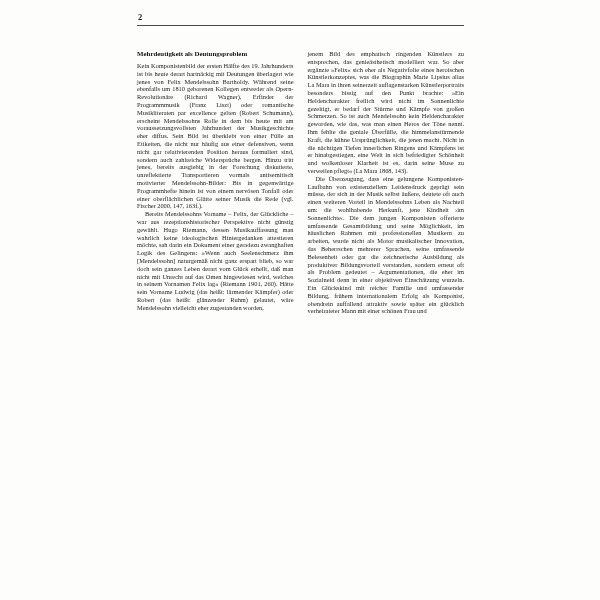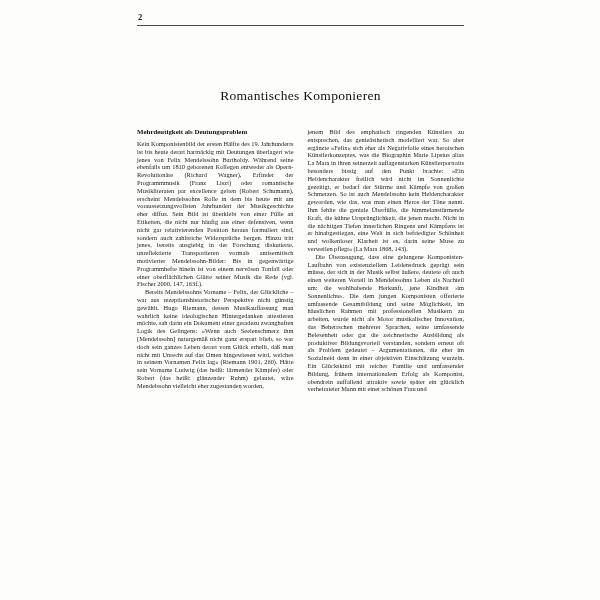--- a/index.html
+++ b/index.html
@@ -82,21 +82,20 @@
 </style>
 </head>
 <body>
 
 <div class="sheet">
   <div class="content">
 
     <div class="pagenum">2</div>
     <hr class="rule">
 
-    <h1 class="title">Romantisches Komponieren</h1>
 
     <div class="cols">
       <div class="col">
         <h2 class="sectionhead">Mehrdeutigkeit als Deutungsproblem</h2>
         <p>Kein Komponistenbild der ersten Hälfte des 19. Jahrhunderts ist bis heute derart hartnäckig mit Deutungen überlagert wie jenes von Felix Mendelssohn Bartholdy. Während seine ebenfalls um 1810 geborenen Kollegen entweder als Opern-Revolutionäre (Richard Wagner), Erfinder der Programmmusik (Franz Liszt) oder romantische Musikliteraten par excellence gelten (Robert Schumann), erscheint Mendelssohns Rolle in dem bis heute mit am voraussetzungsvollsten Jahrhundert der Musikgeschichte eher diffus. Sein Bild ist überklebt von einer Fülle an Etiketten, die nicht nur häufig aus einer defensiven, wenn nicht gar relativierenden Position heraus formuliert sind, sondern auch zahlreiche Widersprüche bergen. Hinzu tritt jenes, bereits ausgiebig in der Forschung diskutierte, unreflektierte Transportieren vormals antisemitisch motivierter Mendelssohn-Bilder: Bis in gegenwärtige Programmhefte hinein ist von einem nervösen Tonfall oder einer oberflächlichen Glätte seiner Musik die Rede (vgl. Fischer 2000, 147, 163f.).</p>
         <p class="indent">Bereits Mendelssohns Vorname – Felix, der Glückliche – war aus rezeptionshistorischer Perspektive nicht günstig gewählt. Hugo Riemann, dessen Musikauffassung man wahrlich keine ideologischen Hintergedanken attestieren möchte, sah darin ein Dokument einer geradezu zwanghaften Logik des Gelingens: »Wenn auch Seelenschmerz ihm [Mendelssohn] naturgemäß nicht ganz erspart blieb, so war doch sein ganzes Leben derart vom Glück erhellt, daß man nicht mit Unrecht auf das Omen hingewiesen wird, welches in seinem Vornamen Felix lag« (Riemann 1901, 260). Hätte sein Vorname Ludwig (das heißt: lärmender Kämpfer) oder Robert (das heißt: glänzender Ruhm) gelautet, wäre Mendelssohn vielleicht eher zugestanden worden,</p>
       </div>
       <div class="col">
         <p>jenem Bild des emphatisch ringenden Künstlers zu entsprechen, das genieästhetisch modelliert war. So aber ergänzte »Felix« sich eher als Negativfolie eines heroischen Künstlerkonzeptes, was die Biographin Marie Lipsius alias La Mara in ihren seinerzeit auflagenstarken Künstlerportraits besonders bissig auf den Punkt brachte: »Ein Heldencharakter freilich wird nicht im Sonnenlichte gezeitigt, er bedarf der Stürme und Kämpfe von großen Schmerzen. So ist auch Mendelssohn kein Heldencharakter geworden, wie das, was man einen Heros der Töne nennt. Ihm fehlte die geniale Überfülle, die himmelanstürmende Kraft, die kühne Ursprünglichkeit, die jenen macht. Nicht in die nächtigen Tiefen innerlichen Ringens und Kämpfens ist er hinabgestiegen, eine Welt in sich befriedigter Schönheit und wolkenloser Klarheit ist es, darin seine Muse zu verweilen pflegt« (La Mara 1868, 143).</p>
         <p class="indent">Die Überzeugung, dass eine gelungene Komponisten-Laufbahn von existenziellem Leidensdruck geprägt sein müsse, der sich in der Musik selbst äußere, deutete oft auch einen weiteren Vorteil in Mendelssohns Leben als Nachteil um: die wohlhabende Herkunft, jene Kindheit ›im Sonnenlichte‹. Die dem jungen Komponisten offerierte umfassende Gesamtbildung und seine Möglichkeit, im häuslichen Rahmen mit professionellen Musikern zu arbeiten, wurde nicht als Motor musikalischer Innovation, das Beherrschen mehrerer Sprachen, seine umfassende Belesenheit oder gar die zeichnerische Ausbildung als produktiver Bildungsvorteil verstanden, sondern erneut oft als Problem gedeutet – Argumentationen, die eher im Sozialneid denn in einer objektiven Einschätzung wurzeln. Ein Glückskind mit reicher Familie und umfassender Bildung, frühem internationalem Erfolg als Komponist, obendrein auffallend attraktiv sowie später ein glücklich verheirateter Mann mit einer schönen Frau und</p>

